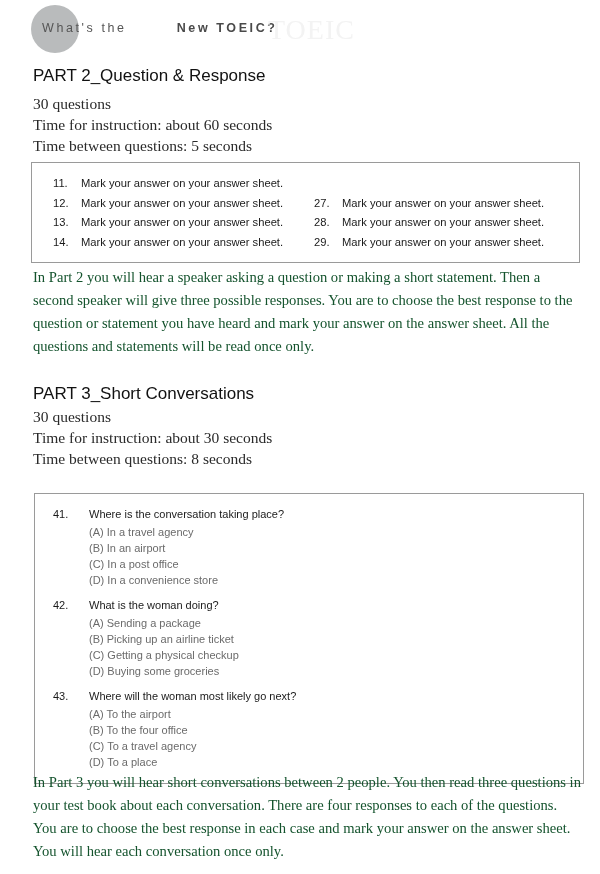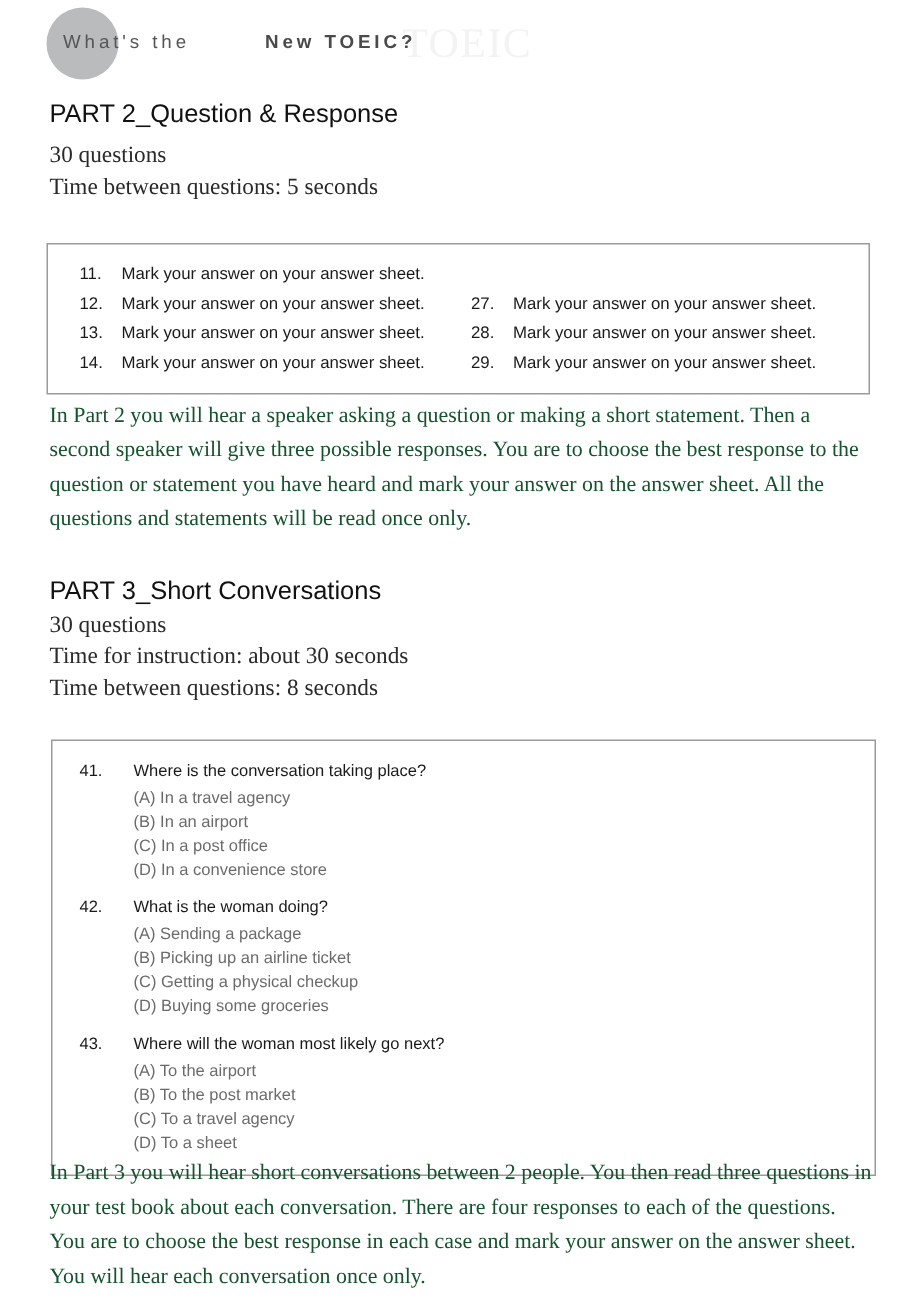--- a/index.html
+++ b/index.html
@@ -30,20 +30,21 @@
 </head>
 <body>
 
 <div class="header-circle"></div>
 <div class="header-text"><span>What's the </span><b>New TOEIC?</b></div>
 <div class="watermark">TOEIC</div>
 
 <div class="part-title" style="top:66px;">PART 2_Question &amp; Response</div>
 <div class="meta" style="top:93px;">
   <div>30 questions</div>
+  <div>Time for instruction: about 60 seconds</div>
   <div>Time between questions: 5 seconds</div>
 </div>
 
 <div class="box box1">
   <div class="mark-row" style="left:21px; top:14px;"><span class="num">11.</span><span>Mark your answer on your answer sheet.</span></div>
   <div class="mark-row" style="left:21px; top:34px;"><span class="num">12.</span><span>Mark your answer on your answer sheet.</span></div>
   <div class="mark-row" style="left:21px; top:53px;"><span class="num">13.</span><span>Mark your answer on your answer sheet.</span></div>
   <div class="mark-row" style="left:21px; top:73px;"><span class="num">14.</span><span>Mark your answer on your answer sheet.</span></div>
 
   <div class="mark-row" style="left:282px; top:34px;"><span class="num">27.</span><span>Mark your answer on your answer sheet.</span></div>
@@ -79,20 +80,20 @@
       <div>(B) Picking up an airline ticket</div>
       <div>(C) Getting a physical checkup</div>
       <div>(D) Buying some groceries</div>
     </div>
   </div>
   <div class="q" style="top:196px;">
     <span class="qnum">43.</span>
     <span class="qtext">Where will the woman most likely go next?</span>
     <div class="opts">
       <div>(A) To the airport</div>
-      <div>(B) To the post market</div>
+      <div>(B) To the four office</div>
       <div>(C) To a travel agency</div>
-      <div>(D) To a sheet</div>
+      <div>(D) To a place</div>
     </div>
   </div>
 </div>
 
 <div class="para" style="top:771px;">In Part 3 you will hear short conversations between 2 people. You then read three questions in your test book about each conversation. There are four responses to each of the questions. You are to choose the best response in each case and mark your answer on the answer sheet.  You will hear each conversation once only.</div>
 
 </body></html>

